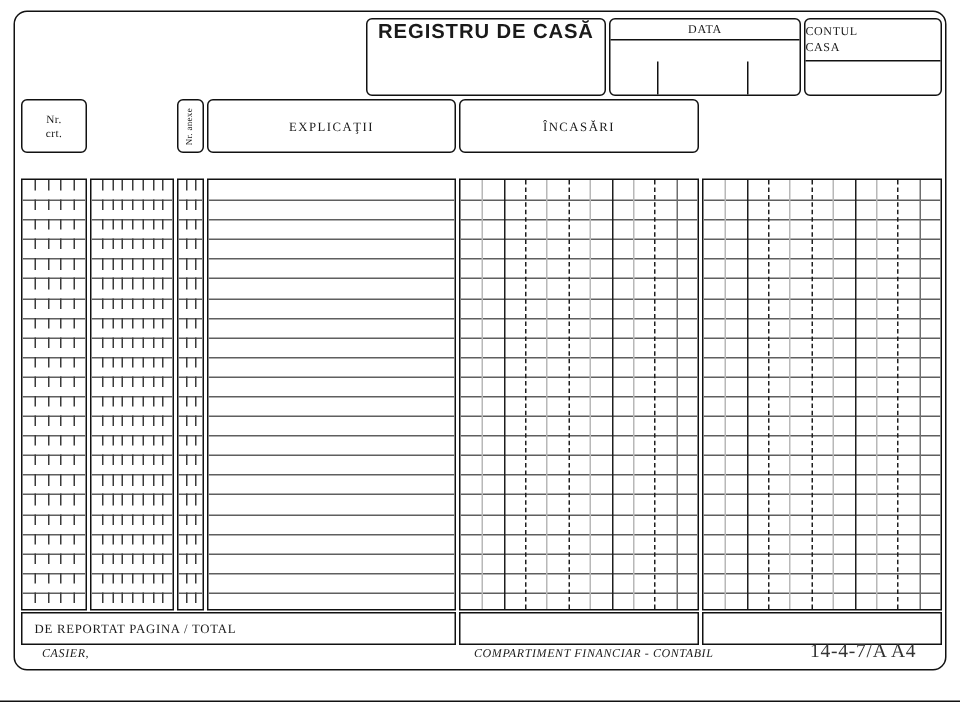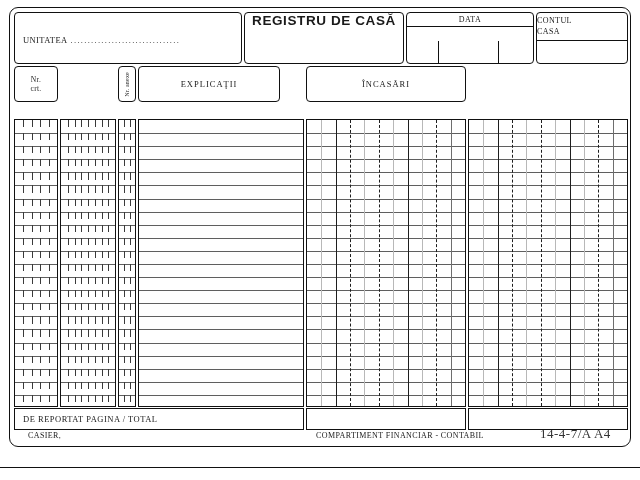--- a/index.html
+++ b/index.html
@@ -82,21 +82,21 @@
   #colhdr { position:absolute; left:4px; top:58px; width:614px; height:36px; }
   .ch { position:absolute; top:0; height:36px; border:1.3px solid #111; border-radius:4px; background:#fff; }
   .ch .lbl {
     width:100%; height:100%;
     display:flex; align-items:center; justify-content:center;
     text-align:center; font-size:7.5px; line-height:1.2; letter-spacing:.3px;
   }
   #ch-nrcrt   { left:0px;   width:44px; }
   #ch-nract   { left:46px;  width:56px; }
   #ch-nranexe { left:104px; width:18px; }
-  #ch-expl    { left:124px; width:142px; }
+  #ch-expl    { left:124px; width:166px; }
   #ch-inc     { left:292px; width:160px; }
   #ch-plati   { left:454px; width:160px; }
   #ch-expl .lbl, #ch-inc .lbl, #ch-plati .lbl { font-size:8.5px; letter-spacing:1px; }
   .rot {
     transform:rotate(-90deg);
     white-space:nowrap;
     font-size:6px; line-height:1.15; letter-spacing:.2px;
   }
 
   
@@ -134,44 +134,39 @@
   .v-light { border-left:1px solid #b8b8b8; }
   .v-dash  { border-left:1.2px dashed #1e1e1e; }
 
   
   #foot-total { position:absolute; left:4px; top:400px; width:614px; height:22px; }
   #ft-left  { left:0px;   width:290px; height:22px; }
   #ft-inc   { left:292px; width:160px; height:22px; }
   #ft-plati { left:454px; width:160px; height:22px; }
   .ft-text { font-size:8.5px; letter-spacing:.5px; }
 
-  #foot-sign { position:absolute; left:4px; top:423px; width:614px; height:13px; }
+  #foot-sign { position:absolute; left:4px; top:423px; width:614px; height:13px;font-style:italic; }
   .sign-casier { position:absolute; left:14px; top:0; font-size:8px; letter-spacing:.4px; }
   .sign-comp   { position:absolute; left:302px; top:0; font-size:8px; letter-spacing:.4px; }
 
   #formcode {
     position:absolute; left:540px; top:426px;
     font-size:13px; letter-spacing:.5px; color:#333;
   }
 
   #bottomrule {
     position:absolute; left:0; top:467px; width:640px; height:0;
     border-top:1.4px solid #111;
   }
 </style>
 </head>
 <body>
 
 <div id="sheet">
 
-  <div class="box rb lft" id="hdr-unitatea">
-    <div class="unitatea-label ctr" style="display:block;padding-top:6px;">
-      <span>UNITATEA</span><span class="dots">................................</span>
-    </div>
-  </div>
 
   <div class="box rb ctr" id="hdr-title">
     <span class="title-text">REGISTRU  DE  CASĂ</span>
   </div>
 
   <div class="box rb" id="hdr-data">
     <div class="data-top">DATA</div>
     <div class="data-fill">
       <div class="ds-zi"></div>
       <div class="ds-luna"></div>

